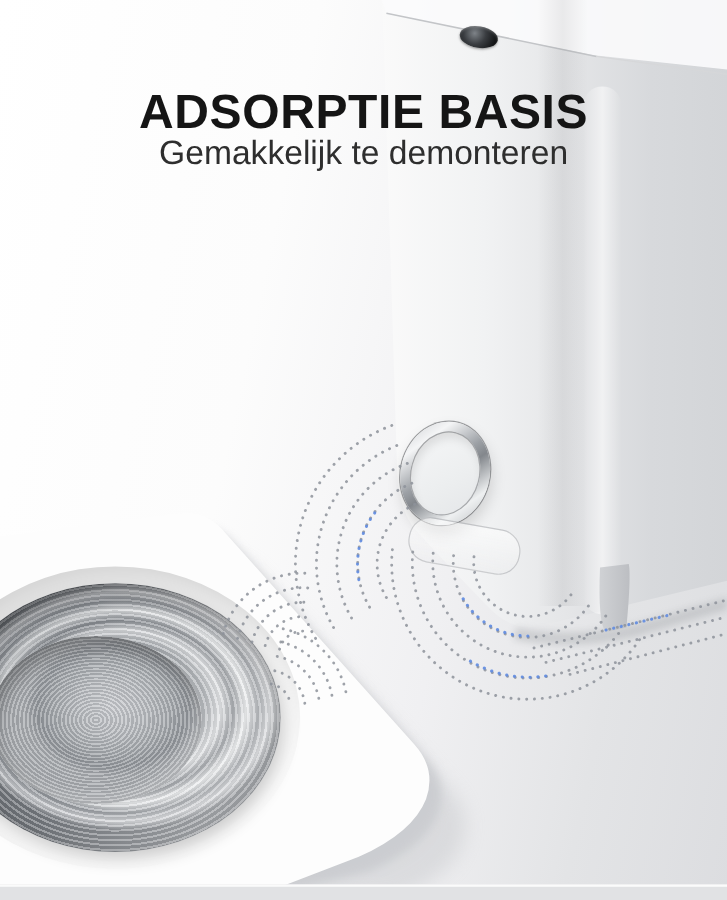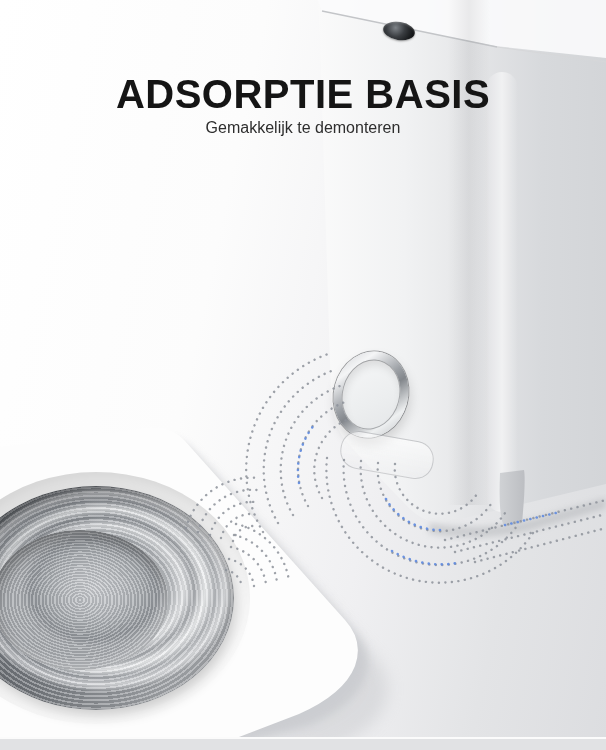--- a/index.html
+++ b/index.html
@@ -16,21 +16,21 @@
   
   .title{
     position:absolute;top:45px;left:0;width:606px;
     text-align:center;
     font-size:40px;font-weight:700;letter-spacing:0.5px;
     color:#151515;z-index:6;
   }
   .subtitle{
     position:absolute;top:112px;left:0;width:606px;
     text-align:center;
-    font-size:16px;font-weight:400;line-height:32px;
+    font-size:28px;font-weight:400;line-height:32px;
     color:#2e2e2e;z-index:6;
   }
 
   
   .knob{
     position:absolute;left:383px;top:22px;width:32px;height:18px;
     border-radius:50%;transform:rotate(9deg);z-index:2;
     background:radial-gradient(circle at 38% 35%, #7e8388 0%, #3a3d41 40%, #17191b 75%, #000 100%);
     box-shadow:0 1px 2px rgba(0,0,0,0.35), inset 0 1px 2px rgba(255,255,255,0.25);
   }

